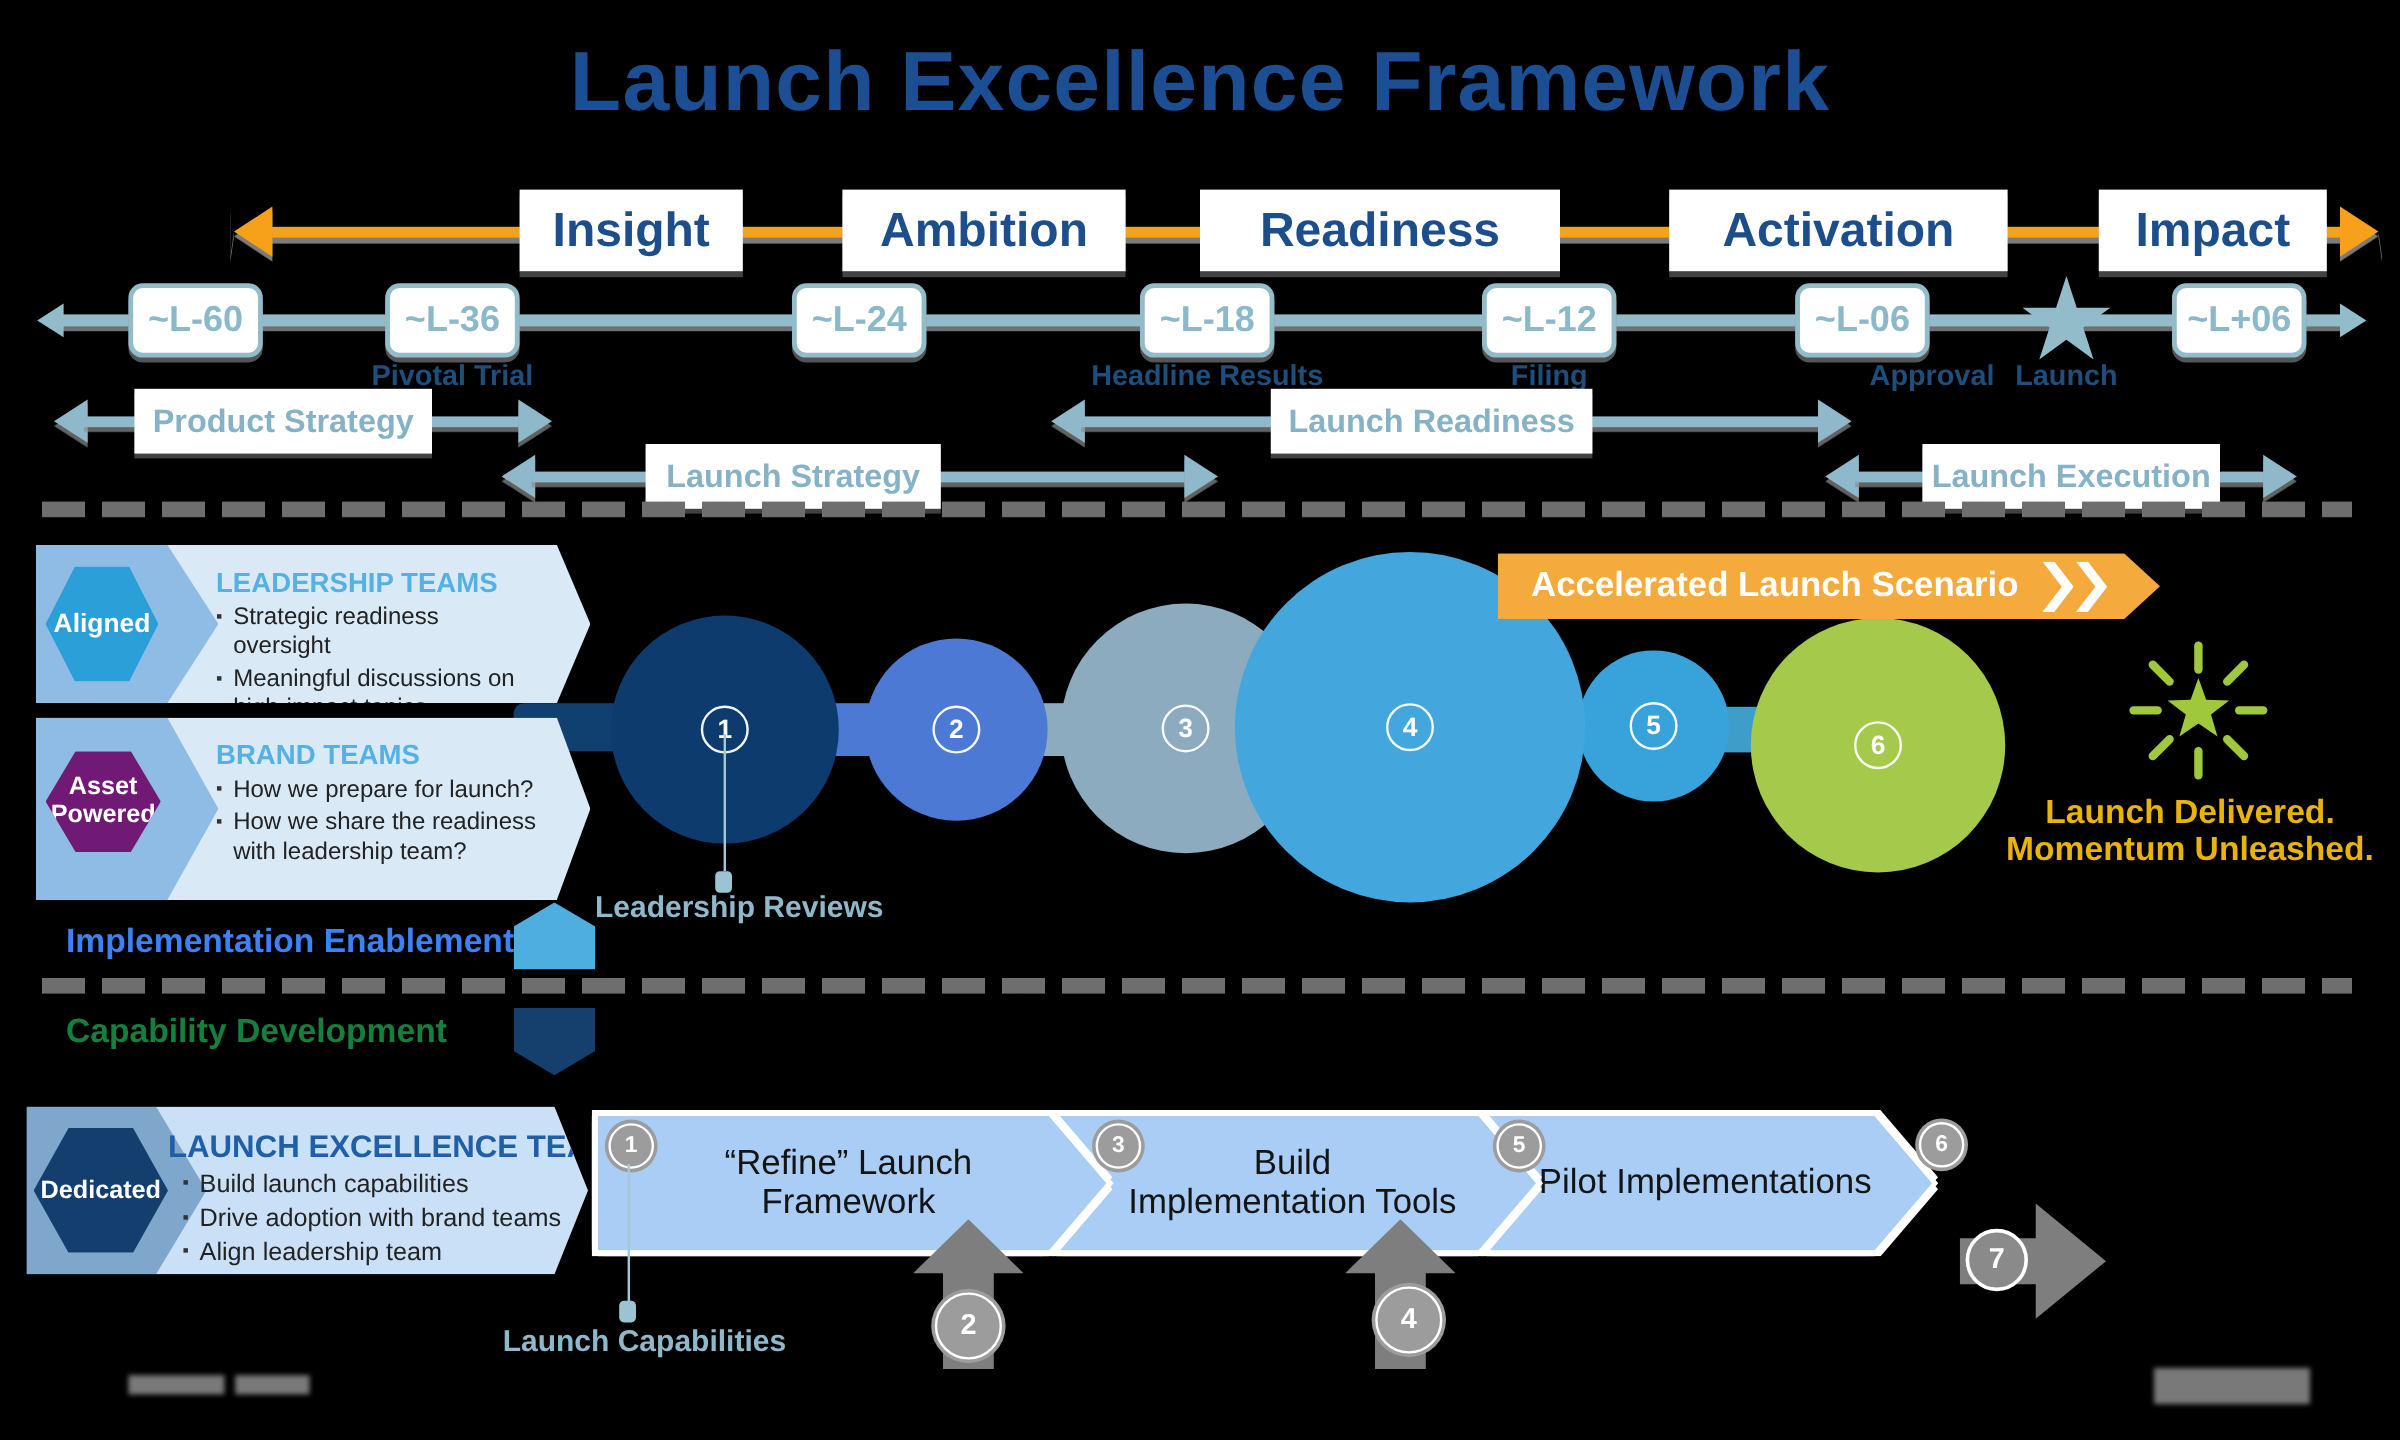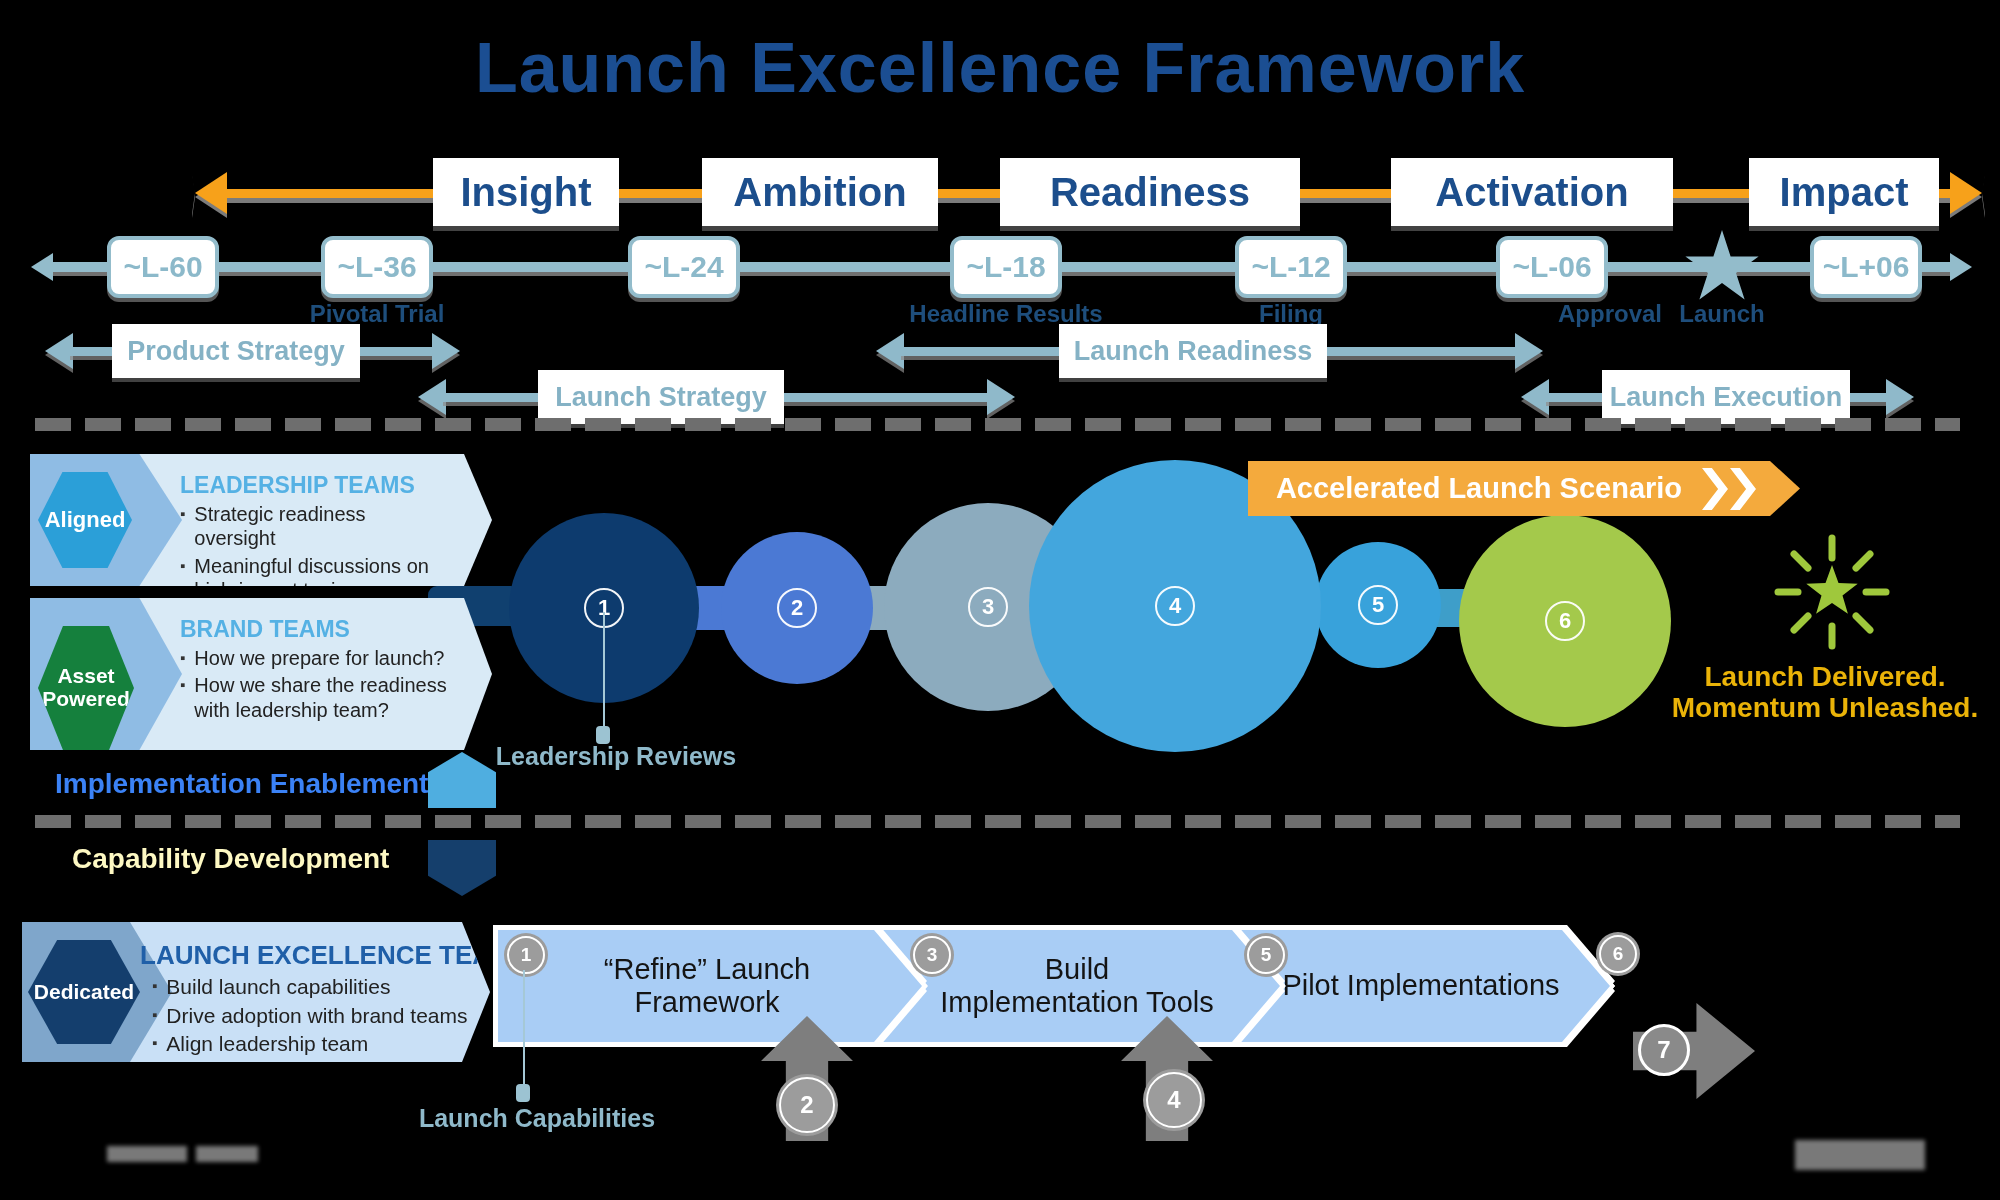--- a/index.html
+++ b/index.html
@@ -112,21 +112,21 @@
   <div class="abs steel-line" style="left:48px;top:262px;width:1905px;height:10px;"></div>
   <div class="abs tri" style="left:28px;top:253px;border-top:14px solid transparent;border-bottom:14px solid transparent;border-right:22px solid #93BCCB;"></div>
   <div class="abs tri" style="left:1950px;top:253px;border-top:14px solid transparent;border-bottom:14px solid transparent;border-left:22px solid #93BCCB;"></div>
 
   <div class="abs flexc tl-box" style="left:107px;">
       <span>~L-60</span>
     </div>
   <div class="abs flexc tl-box" style="left:321px;">
       <span>~L-36</span>
     </div>
-  <div class="abs flexc tl-box" style="left:628px;align-items:center;">
+  <div class="abs flexc tl-box" style="left:660px;align-items:center;">
       <span>~L-24</span>
     </div>
   <div class="abs flexc tl-box" style="left:950px;">
       <span>~L-18</span>
     </div>
   <div class="abs flexc tl-box" style="left:1235px;">
       <span>~L-12</span>
     </div>
   <div class="abs flexc tl-box" style="left:1496px;">
       <span>~L-06</span>
@@ -235,36 +235,36 @@
       </div>
     <div class="card-title" style="left:150px;top:18px;font-size:23px;color:#55B1E4;">LEADERSHIP TEAMS</div>
     <div class="bullets" style="left:150px;top:48px;width:270px;">
       <div class="b">Strategic readiness oversight</div>
       <div class="b">Meaningful discussions on high-impact topics</div>
     </div>
   </div>
 
   <div class="abs team-card" style="left:30px;top:598px;width:462px;height:152px;">
     <div class="card-chev" style="width:152px;background:#8FBCE4;"></div>
-    <div class="hex" style="left:8px;top:28px;width:96px;height:124px;background:#15803d;font-size:21px;">
+    <div class="hex" style="left:8px;top:28px;width:96px;height:84px;background:#701a75;font-size:21px;">
         <span>Asset Powered</span>
       </div>
     <div class="card-title" style="left:150px;top:18px;font-size:23px;color:#55B1E4;">BRAND TEAMS</div>
     <div class="bullets" style="left:150px;top:48px;width:285px;">
       <div class="b">How we prepare for launch?</div>
       <div class="b">How we share the readiness with leadership team?</div>
     </div>
   </div>
 
   <div class="abs track-label" style="left:55px;top:768px;color:#3b82f6;">Implementation Enablement</div>
   <div class="abs pent-up" style="left:428px;top:752px;width:68px;height:56px;background:#4FAEE0;"></div>
 
   <div class="abs dash" style="left:35px;top:815px;width:1925px;"></div>
 
-  <div class="abs track-label" style="left:72px;top:843px;color:#fef9c3;">Capability Development</div>
+  <div class="abs track-label" style="left:55px;top:843px;color:#15803d;">Capability Development</div>
   <div class="abs pent-down" style="left:428px;top:840px;width:68px;height:56px;background:#153F6C;"></div>
 
   <div class="abs team-card" style="left:22px;top:922px;width:468px;height:140px;background:#C9E0F6;">
     <div class="card-chev" style="width:150px;background:#7FA6CB;"></div>
     <div class="hex" style="left:6px;top:18px;width:112px;height:104px;background:#143E6D;font-size:21px;">
         <span>Dedicated</span>
       </div>
     <div class="card-title" style="left:118px;top:18px;font-size:26px;color:#1F5FA8;">LAUNCH EXCELLENCE TEAM</div>
     <div class="bullets" style="left:130px;top:52px;width:345px;font-size:21px;">
       <div class="b">Build launch capabilities</div>

